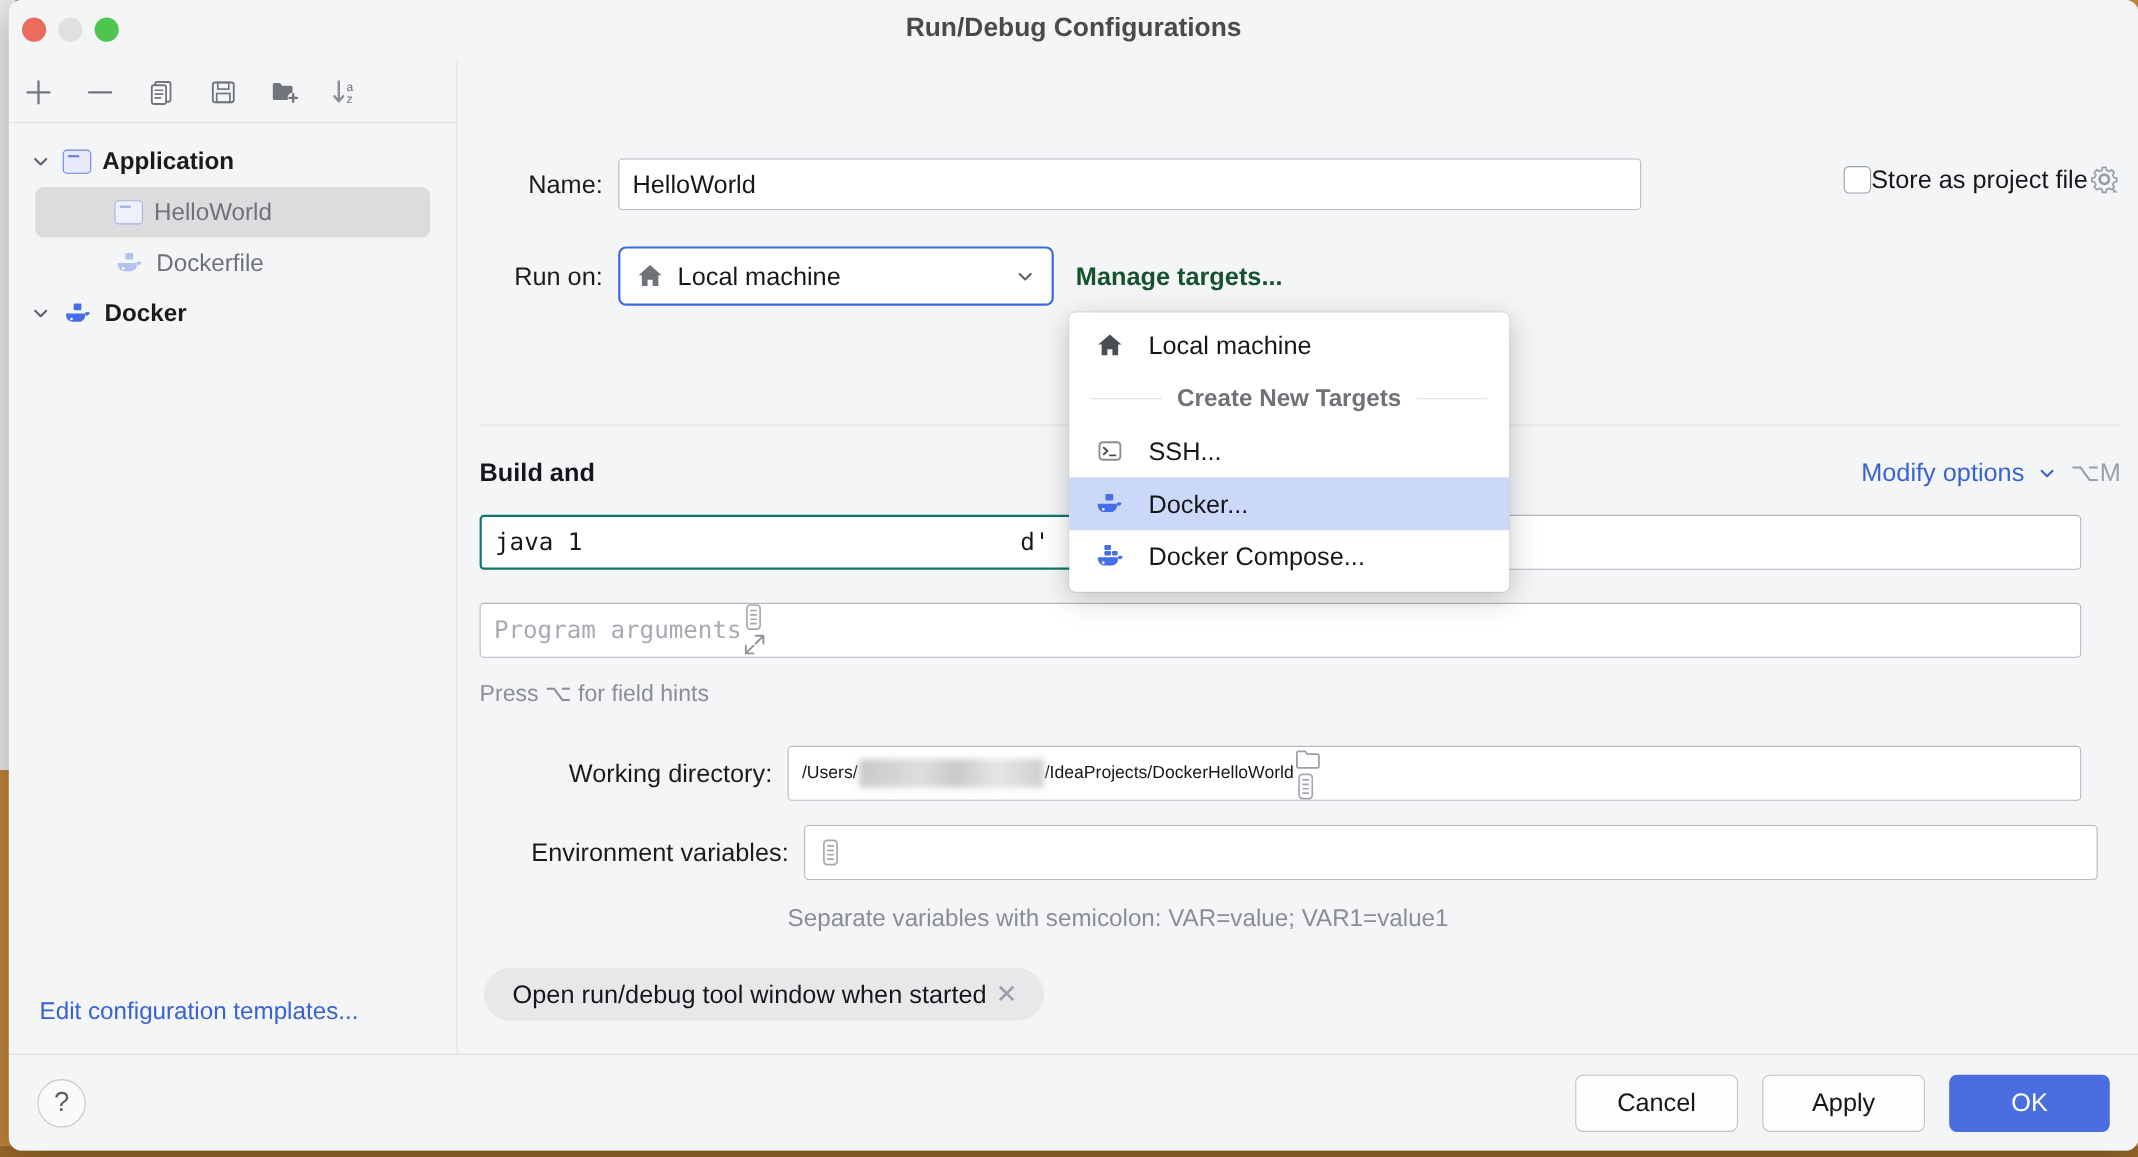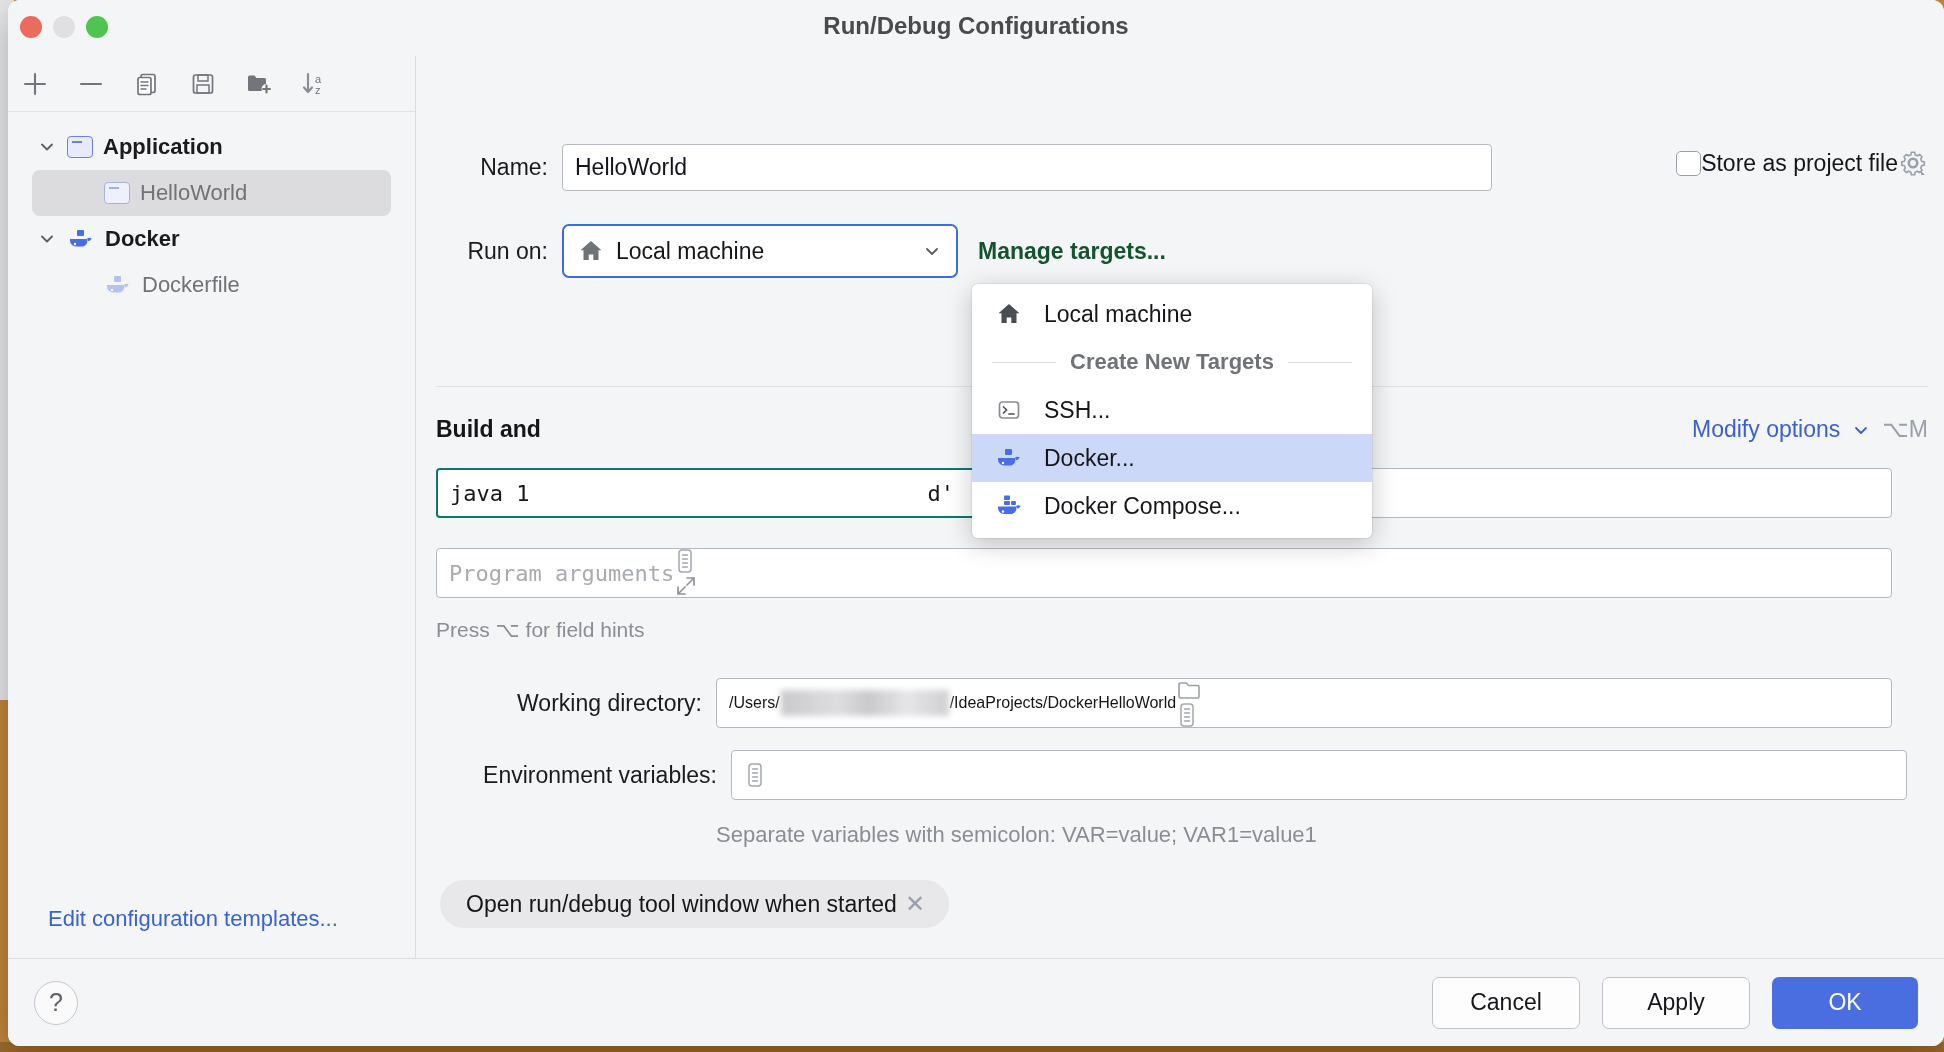--- a/index.html
+++ b/index.html
@@ -68,21 +68,21 @@
   }
   .tb-icon {
     width: 30px; height: 30px;
     display: flex; align-items: center; justify-content: center;
     color: #72757c;
   }
   .tree { padding-top: 12px; flex: 1; }
   .tree-row {
     display: flex; align-items: center;
     height: 46px;
-    padding-left: 29px;
+    padding-left: 19px;
     gap: 10px;
     font-size: 22px;
   }
   .tree-row.child { padding-left: 96px; }
   .tree-row.selected {
     background: #dcdcde;
     margin: 0 24px 0 24px;
     padding-left: 72px;
     border-radius: 8px;
   }
@@ -99,21 +99,21 @@
     background: #e6eafb; position: relative;
   }
   .app-icon::before {
     content: ""; position: absolute; left: 4px; top: 4px;
     width: 10px; height: 2.4px; background: #6a82d8;
   }
   .app-icon.dim { border-color: #a4b2e2; background: #eef1fb; }
   .app-icon.dim::before { background: #a4b2e2; }
 
   .edit-tpl {
-    padding: 0 0 26px 40px;
+    padding: 0 0 26px 28px;
     font-size: 22px; color: #3a61d0;
   }
 
   
   .right-panel {
     flex: 1;
     position: relative;
     padding: 26px 0 0 0;
     background: #f4f5f7;
   }
@@ -397,47 +397,47 @@
           </span>
           <span class="app-icon"></span>
           <span class="tree-label">Application</span>
         </div>
 
         <div class="tree-row selected">
           <span class="app-icon dim"></span>
           <span class="tree-label dim">HelloWorld</span>
         </div>
 
-        <div class="tree-row">
-          <span class="chev">
-            <svg width="18" height="18" viewBox="0 0 18 18">
-                <path d="M4 6.5l5 5 5-5" stroke="#5d6066" stroke-width="1.9" fill="none" stroke-linecap="round" stroke-linejoin="round"></path>
-              </svg>
-          </span>
-          <span>
-            <svg width="28" height="24" viewBox="0 0 28 24">
-              <rect x="10" y="3" width="7" height="6" rx="1" fill="#476ee8"></rect>
-              <path d="M3 12h17a5.5 5.5 0 01-5.5 7.5H9A6 6 0 013 13.6z" fill="#476ee8"></path>
-              <path d="M20 11.5c1.8-1.2 3.6-1 4.6-.2-.4 1.7-1.9 2.9-3.6 2.7" fill="#476ee8"></path>
-              <circle cx="8" cy="17" r="1.2" fill="#fff"></circle>
-            </svg>
-          </span>
-          <span class="tree-label">Docker</span>
-        </div>
-
         <div class="tree-row child">
           <span>
             <svg width="28" height="24" viewBox="0 0 28 24">
               <rect x="10" y="3" width="7" height="6" rx="1" fill="#b3c2f0"></rect>
               <path d="M3 12h17a5.5 5.5 0 01-5.5 7.5H9A6 6 0 013 13.6z" fill="#b3c2f0"></path>
               <path d="M20 11.5c1.8-1.2 3.6-1 4.6-.2-.4 1.7-1.9 2.9-3.6 2.7" fill="#b3c2f0"></path>
               <circle cx="8" cy="17" r="1.2" fill="#fff"></circle>
             </svg>
           </span>
           <span class="tree-label dim">Dockerfile</span>
+        </div>
+
+        <div class="tree-row">
+          <span class="chev">
+            <svg width="18" height="18" viewBox="0 0 18 18">
+                <path d="M4 6.5l5 5 5-5" stroke="#5d6066" stroke-width="1.9" fill="none" stroke-linecap="round" stroke-linejoin="round"></path>
+              </svg>
+          </span>
+          <span>
+            <svg width="28" height="24" viewBox="0 0 28 24">
+              <rect x="10" y="3" width="7" height="6" rx="1" fill="#476ee8"></rect>
+              <path d="M3 12h17a5.5 5.5 0 01-5.5 7.5H9A6 6 0 013 13.6z" fill="#476ee8"></path>
+              <path d="M20 11.5c1.8-1.2 3.6-1 4.6-.2-.4 1.7-1.9 2.9-3.6 2.7" fill="#476ee8"></path>
+              <circle cx="8" cy="17" r="1.2" fill="#fff"></circle>
+            </svg>
+          </span>
+          <span class="tree-label">Docker</span>
         </div>
 
       </div>
 
       <div class="edit-tpl">Edit configuration templates...</div>
     </div>
 
     <div class="right-panel">
 
       <div class="name-row">

